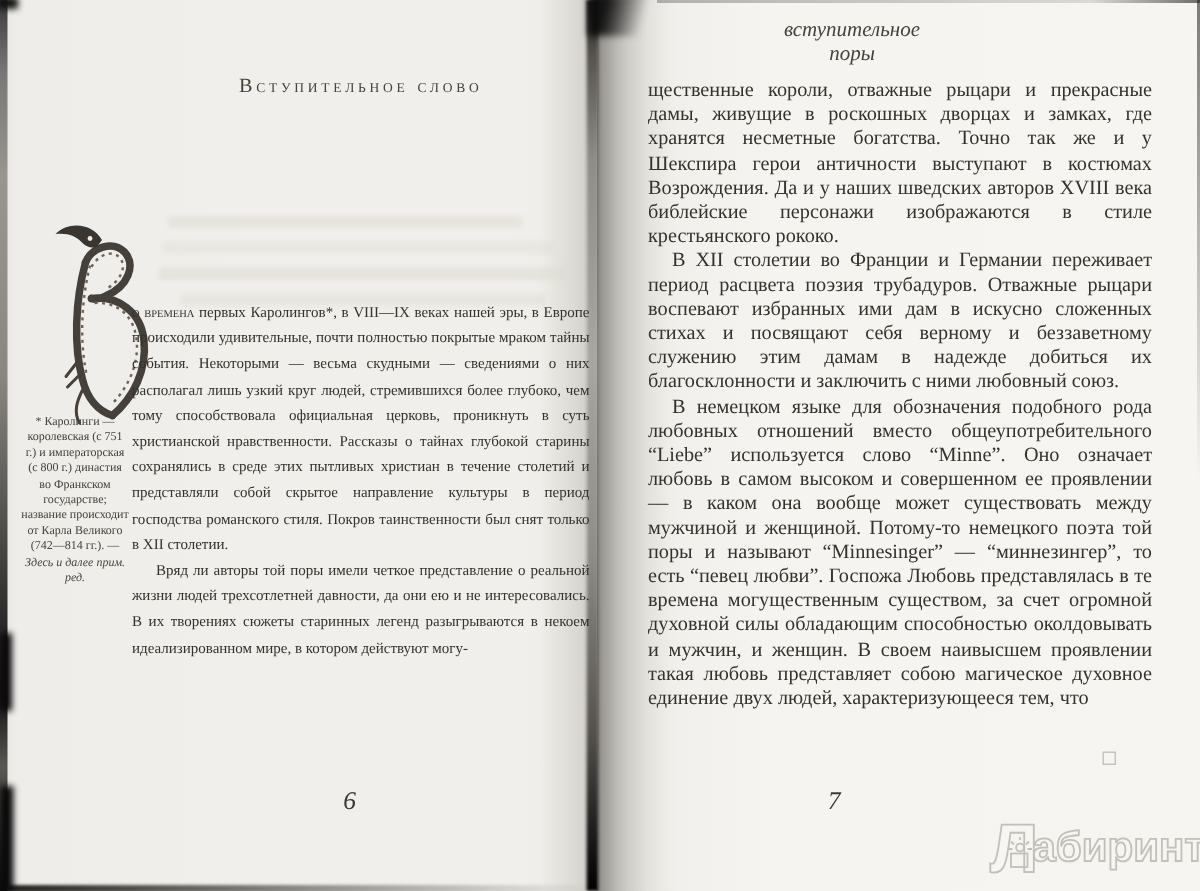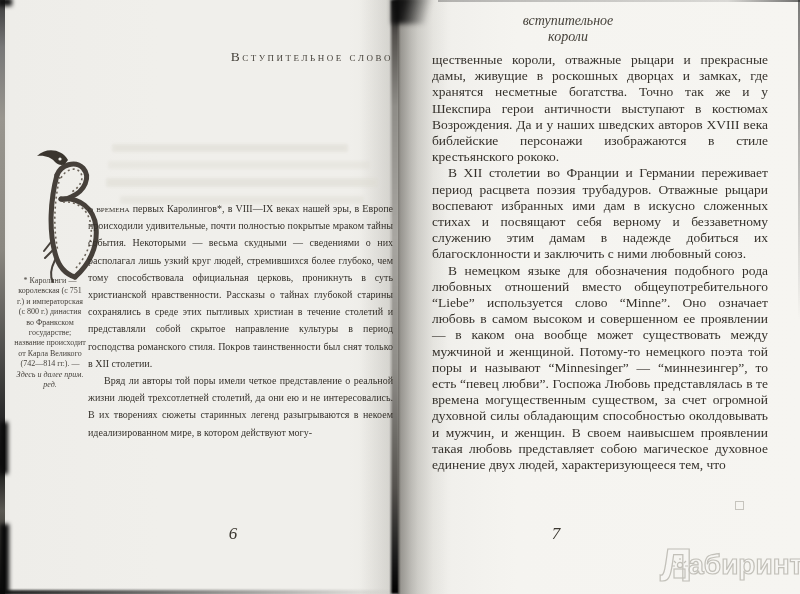--- a/index.html
+++ b/index.html
@@ -52,21 +52,21 @@
   .edge-top-right {
     position:absolute; left:438px; top:0; width:362px; height:2px;
     background:linear-gradient(90deg,rgba(60,60,60,.35),rgba(60,60,60,.15) 80%,rgba(20,20,20,.6)); filter:blur(.5px);
   }
   .edge-right {
     position:absolute; right:0; top:0; width:2px; height:320px;
     background:linear-gradient(180deg,rgba(40,40,40,.6),rgba(40,40,40,0)); filter:blur(.5px);
   }
   
   .lp-header {
-    position:absolute; left:88px; top:49px; width:305px; text-align:right;
+    position:absolute; left:88px; top:49px; width:305px; text-align:center;
     font-variant:small-caps; letter-spacing:2.5px; font-size:13.5px; color:#46423b;
   }
   .ghost { position:absolute; background:#dddbd2; opacity:.55; filter:blur(1.6px); border-radius:2px; }
   .g1 { left:112px; top:144px; width:236px; height:8px; }
   .g2 { left:108px; top:161px; width:262px; height:8px; opacity:.38; }
   .g3 { left:106px; top:178px; width:272px; height:9px; }
   .g4 { left:120px; top:196px; width:244px; height:8px; opacity:.45; }
   .dropcap-fig { position:absolute; left:30px; top:147px; width:72px; height:140px; }
   .lp-body {
     position:absolute; left:88px; top:200px; width:305px;
@@ -149,30 +149,30 @@
     <circle cx="30" cy="12" r="1.6" fill="#efeeea"></circle>
     <g fill="none" stroke="#46403a" stroke-width="2" stroke-linecap="round">
       <path d="M 21,95 l -7,9"></path>
       <path d="M 23,103 l -8,8"></path>
       <path d="M 25,113 C 21,121 19,128 23,135"></path>
     </g>
   </svg>
 
   <div class="lp-body">
     <p><span class="sc">о времена</span><span> первых Каролингов*, в VIII—IX веках нашей эры, в Европе происходили удивительные, почти полностью покрытые мраком тайны события. Некоторыми — весьма скудными — сведениями о них располагал лишь узкий круг людей, стремившихся более глубоко, чем тому способствовала официальная церковь, проникнуть в суть христианской нравственности. Рассказы о тайнах глубокой старины сохранялись в среде этих пытливых христиан в течение столетий и представляли собой скрытое направление культуры в период господства романского стиля. Покров таинственности был снят только в XII столетии.</span></p>
-    <p>Вряд ли авторы той поры имели четкое представление о реальной жизни людей трехсотлетней столетий, да они ею и не интересовались. В их творениях сюжеты старинных легенд разыгрываются в некоем идеализированном мире, в котором действуют могу-</p>
+    <p>Вряд ли авторы той поры имели четкое представление о реальной жизни людей трехсотлетней давности, да они ею и не интересовались. В их творениях сюжеты старинных легенд разыгрываются в некоем идеализированном мире, в котором действуют могу-</p>
   </div>
 
   <div class="footnote"><span>* Каролинги — королевская (с 751 г.) и императорская (с 800 г.) династия во Франкском государстве; название происходит от Карла Великого (742—814 гг.). — </span><span class="it">Здесь и далее прим. ред.</span></div>
 
   <div class="pageno pageno-left">6</div>
 
   <div class="rp-header">
     <div>вступительное</div>
-    <div>короли</div>
+    <div>поры</div>
   </div>
 
   <div class="rp-body">
     <p>щественные короли, отважные рыцари и прекрасные дамы, живущие в роскошных дворцах и замках, где хранятся несметные богатства. Точно так же и у Шекспира герои античности выступают в костюмах Возрождения. Да и у наших шведских авторов XVIII века библейские персонажи изображаются в стиле крестьянского рококо.</p>
     <p>В XII столетии во Франции и Германии переживает период расцвета поэзия трубадуров. Отважные рыцари воспевают избранных ими дам в искусно сложенных стихах и посвящают себя верному и беззаветному служению этим дамам в надежде добиться их благосклонности и заключить с ними любовный союз.</p>
     <p>В немецком языке для обозначения подобного рода любовных отношений вместо общеупотребительного “Liebe” используется слово “Minne”. Оно означает любовь в самом высоком и совершенном ее проявлении — в каком она вообще может существовать между мужчиной и женщиной. Потому-то немецкого поэта той поры и называют “Minnesinger” — “миннезингер”, то есть “певец любви”. Госпожа Любовь представлялась в те времена могущественным существом, за счет огромной духовной силы обладающим способностью околдовывать и мужчин, и женщин. В своем наивысшем проявлении такая любовь представляет собою магическое духовное единение двух людей, характеризующееся тем, что</p>
   </div>
 
   <div class="pageno pageno-right">7</div>
 

